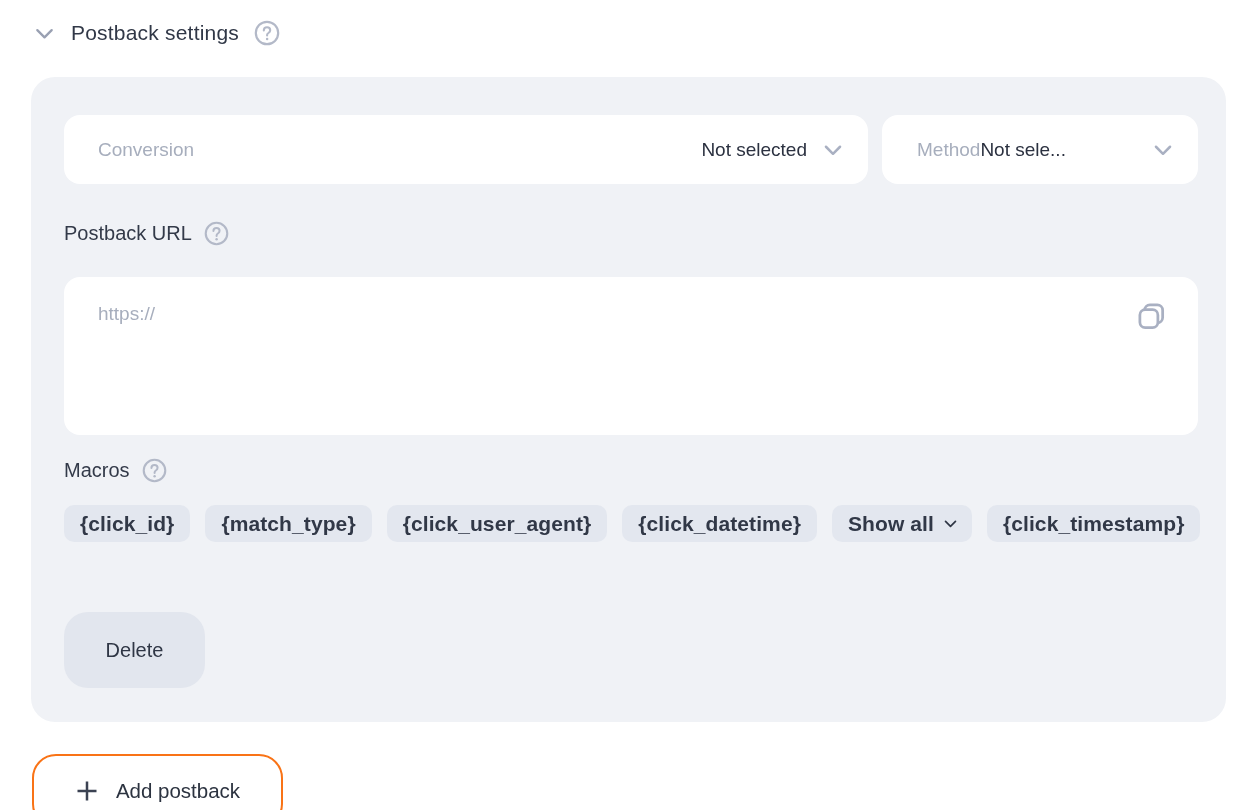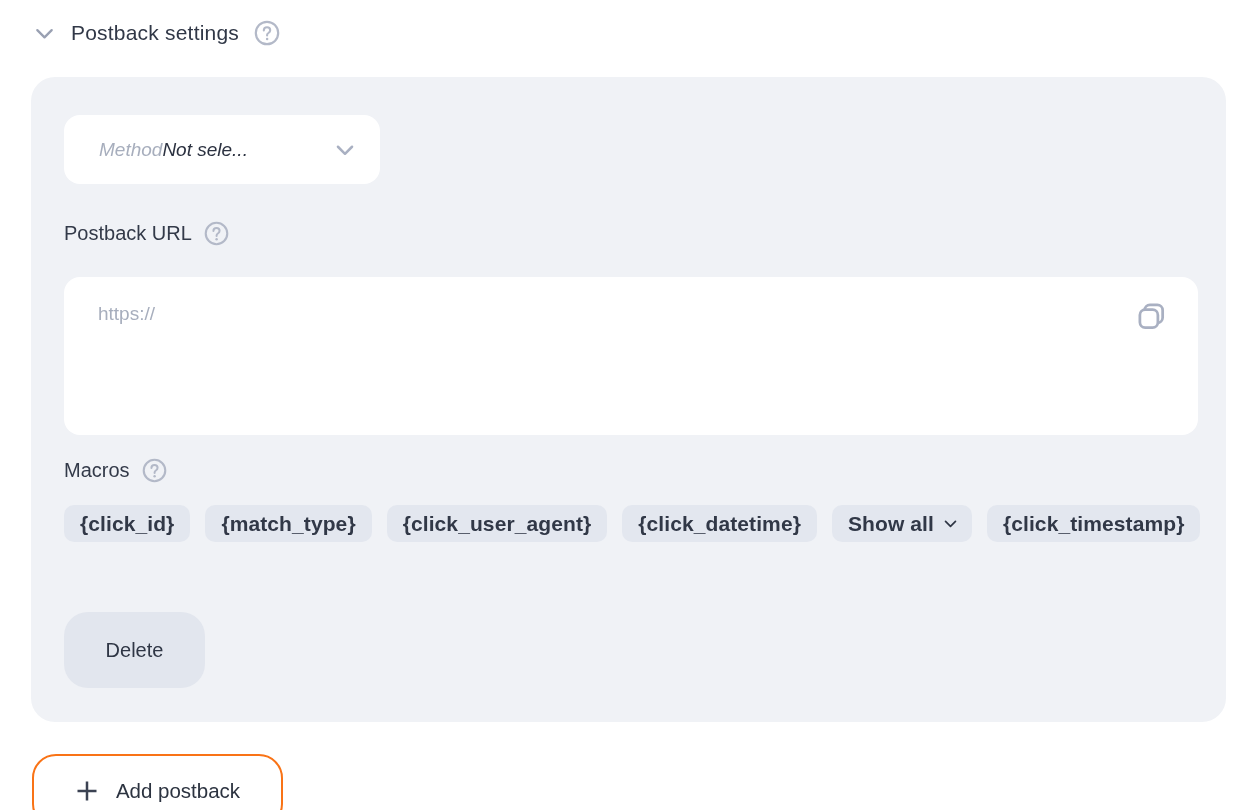--- a/index.html
+++ b/index.html
@@ -56,21 +56,21 @@
   .select-field {
     background: #ffffff;
     border-radius: 16px;
     height: 69px;
     display: flex;
     align-items: center;
     padding: 0 22px 0 34px;
     cursor: pointer;
   }
   .select-conversion { width: 804px; }
-  .select-method { width: 316px; padding-left: 35px; font-style: italic; }
+  .select-method { width: 316px; padding-left: 35px; }
   .field-placeholder {
     font-size: 19px;
     color: #a7aebd;
   }
   .field-value {
     font-size: 19px;
     color: #2b3140;
     white-space: nowrap;
     overflow: hidden;
   }
@@ -199,20 +199,30 @@
         <path d="M9.8 10.4c0-1.9 1.4-3.2 3.2-3.2s3.2 1.2 3.2 3c0 1.4-.8 2.1-1.8 2.8-.9.6-1.3 1.1-1.3 2.1v.4" stroke="#b3b9c8" stroke-width="2.1" stroke-linecap="round"></path>
         <circle cx="13.1" cy="18.9" r="1.25" fill="#b3b9c8"></circle>
       </svg>
     </span>
   </div>
 
   <div class="panel">
 
     <div class="selects-row">
 
+      <div class="select-field select-conversion">
+        <span class="field-placeholder">Conversion</span>
+        <span class="spacer"></span>
+        <span class="field-value">Not selected</span>
+        <span class="chev-gray">
+          <svg width="26" height="26" viewBox="0 0 24 24" fill="none">
+            <path d="M5.5 9 L12 15.5 L18.5 9" stroke="#a9b0c2" stroke-width="2.3" stroke-linecap="round" stroke-linejoin="round"></path>
+          </svg>
+        </span>
+      </div>
 
       <div class="select-field select-method">
         <span class="field-placeholder">Method</span>
         <span class="field-value">Not sele...</span>
         <span class="spacer"></span>
         <span class="chev-gray">
           <svg width="26" height="26" viewBox="0 0 24 24" fill="none">
             <path d="M5.5 9 L12 15.5 L18.5 9" stroke="#a9b0c2" stroke-width="2.3" stroke-linecap="round" stroke-linejoin="round"></path>
           </svg>
         </span>

